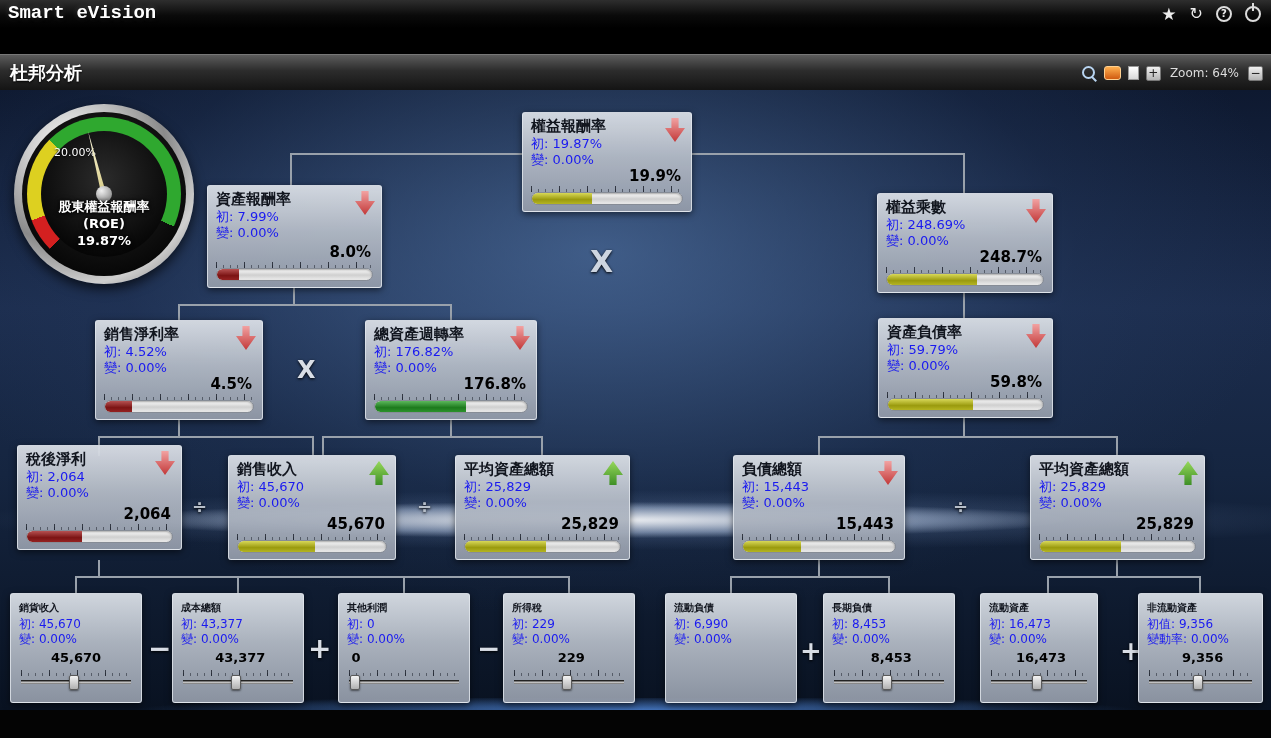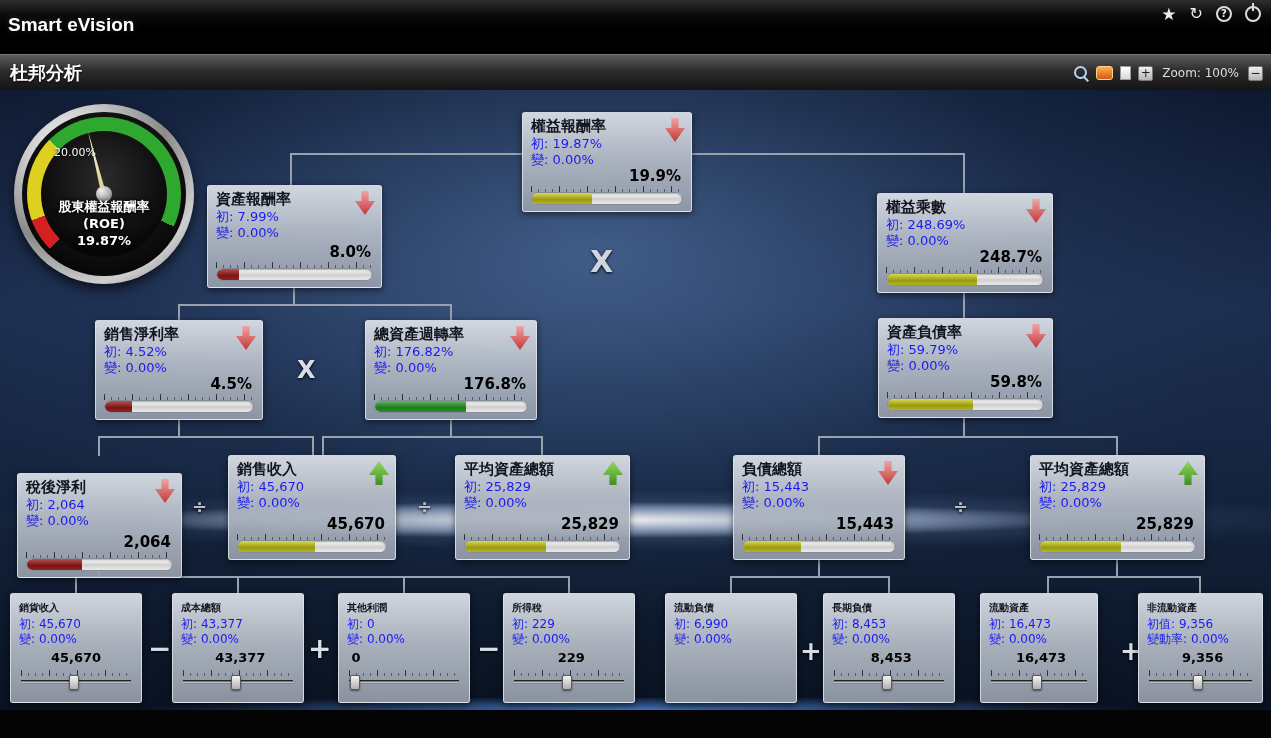--- a/index.html
+++ b/index.html
@@ -2,22 +2,22 @@
 <html><head>
 <meta charset="utf-8">
 <style>
   * { margin:0; padding:0; box-sizing:border-box; }
   html,body { width:1271px; height:738px; background:#000; font-family:"DejaVu Sans","Liberation Sans",sans-serif; overflow:hidden; }
   #app { position:relative; width:1271px; height:738px; background:#000; }
 
   
   .header { position:absolute; left:0; top:0; width:100%; height:28px;
     background:linear-gradient(180deg,#2e2e2e 0%,#0a0a0a 55%,#000 100%); z-index:20; }
-  .logo { position:absolute; left:8px; top:2px; color:#fff; font-family:Liberation Sans, sans-serif;
-    font-weight:bold; font-size:19px; text-shadow:1px 2px 3px rgba(0,0,0,.95), 0 0 6px rgba(255,255,255,.2);margin-top:12px; }
+  .logo { position:absolute; left:8px; top:2px; color:#fff; font-family:Liberation Mono, monospace;
+    font-weight:bold; font-size:19px; text-shadow:1px 2px 3px rgba(0,0,0,.95), 0 0 6px rgba(255,255,255,.2); }
   .hdr-right { position:absolute; right:10px; top:0; height:28px; display:flex; align-items:center; gap:13px; color:#ececec; }
   .hdr-star { font-size:17px; line-height:17px; }
   .hdr-refresh { font-size:16px; line-height:16px; }
   .hdr-help { width:16px; height:16px; border:2px solid #dcdcdc; border-radius:50%; font-size:10px; font-weight:bold; text-align:center; line-height:12px; }
   .hdr-power { position:relative; width:16px; height:16px; border:2px solid #dcdcdc; border-radius:50%; }
   .hdr-power::after { content:""; position:absolute; left:5px; top:-5px; width:2px; height:8px; background:#dcdcdc; }
 
   .tabs { position:absolute; left:0; top:28px; width:100%; height:26px; background:#151515; border-bottom:1px solid #000; z-index:20;
     display:flex; align-items:center; padding-left:12px; font-size:13px; }
   .tab { color:#a8a8a8; padding:0 6px; white-space:nowrap; }
@@ -125,21 +125,21 @@
   </div>
 
 
   <div class="titlebar">
     <div class="page-title">杜邦分析</div>
     <div class="tb-right">
       <span class="icon-zoomglass"></span>
       <span class="icon-capture"></span>
       <span class="icon-doc"></span>
       <span class="zoom-btn">+</span>
-      <span class="zoom-label">Zoom: 100%</span>
+      <span class="zoom-label">Zoom: 64%</span>
       <span class="zoom-btn">−</span>
     </div>
   </div>
 
   <div class="canvas">
     <div class="light-beam"></div>
     <div class="bottom-glow"></div>
 
     <i class="cn" style="left:290px;top:63px;width:232px;height:2px"></i>
     <i class="cn" style="left:290px;top:63px;width:2px;height:33px"></i>
@@ -267,21 +267,21 @@
       <div class="trend down"></div>
       <div class="blue-line"><span>初:</span> <span>59.79%</span></div>
       <div class="blue-line"><span>變:</span> <span>0.00%</span></div>
       <div class="big-value">59.8%</div>
       <div class="ruler"></div>
       <div class="bar">
           <div class="fill fill-yellow" style="width:55%"></div>
         </div>
     </div>
 
-    <div class="card" style="left:17px;top:383px;width:165px;height:105px">
+    <div class="card" style="left:17px;top:355px;width:165px;height:105px">
       <div class="card-title">稅後淨利</div>
       <div class="trend down"></div>
       <div class="blue-line"><span>初:</span> <span>2,064</span></div>
       <div class="blue-line"><span>變:</span> <span>0.00%</span></div>
       <div class="big-value">2,064</div>
       <div class="ruler"></div>
       <div class="bar">
           <div class="fill fill-red" style="width:38%"></div>
         </div>
     </div>

